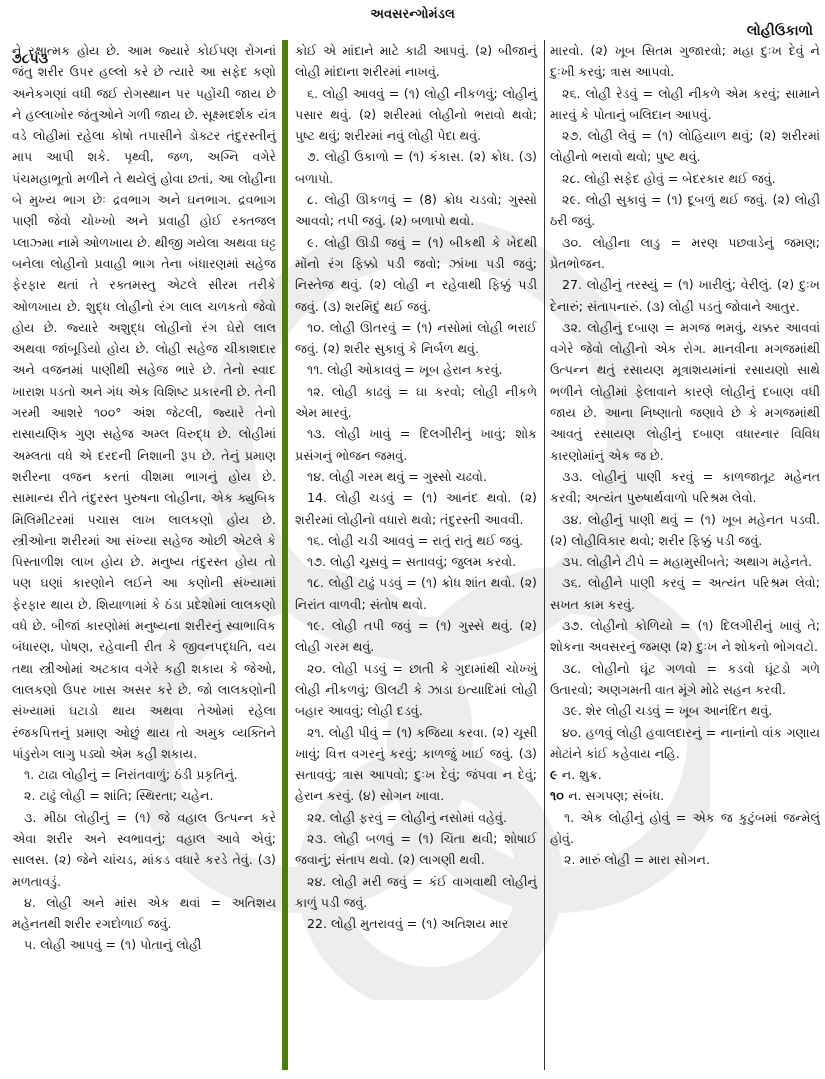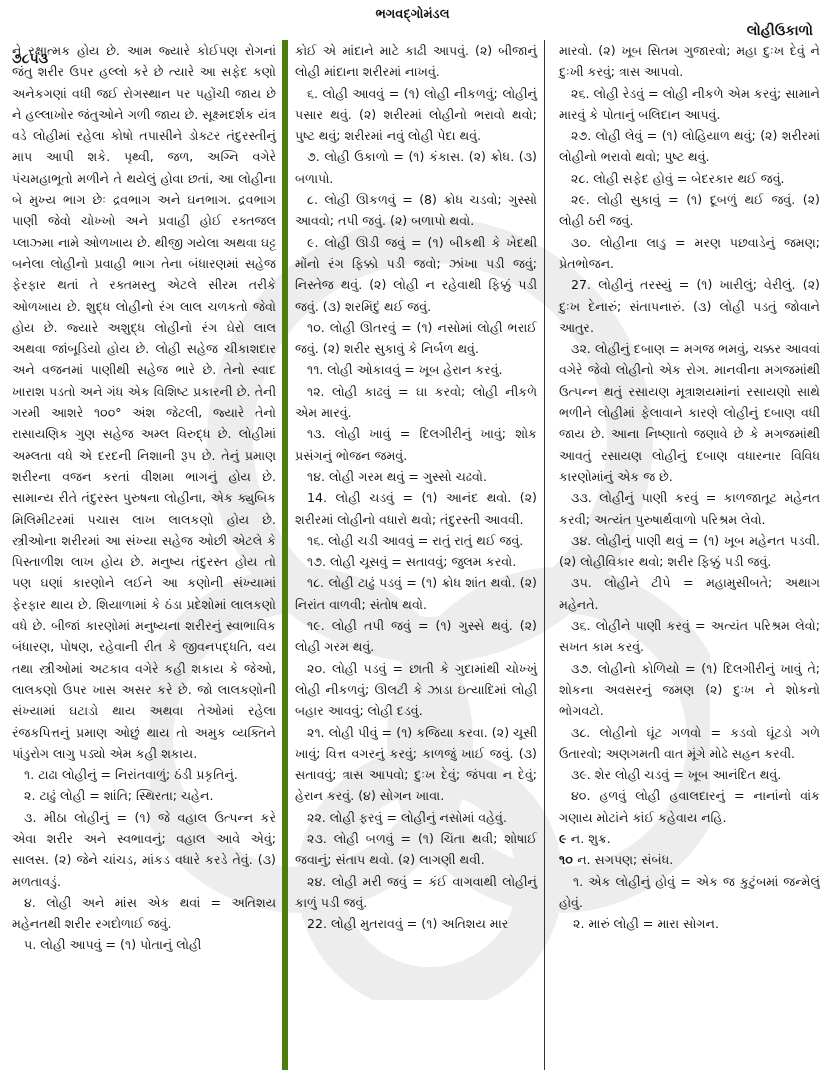--- a/index.html
+++ b/index.html
@@ -22,21 +22,21 @@
     .columns {
       position: absolute; left: 12px; top: 40px; width: 808px; height: 1030px;
       display: flex; z-index: 1;
     }
     .col {
       font-size: 12.6px; line-height: 21.3px; text-align: justify;
       overflow: hidden; box-sizing: border-box;
     }
     .col-left { width: 270px; padding-right: 6px; }
     .col-mid { width: 262px; padding: 0 7px; border-left: 6px solid #4d7c0f; }
-    .col-right { width: 276px; padding-left: 14px; border-left: 1px solid #333; }
+    .col-right { width: 276px; padding-left: 5px; border-left: 1px solid #333; }
     .col p { margin: 0; }
     .entry { text-indent: 12px; }
     .entry.noindent { text-indent: 0; }
     .sense { text-indent: 0; font-weight: bold; }
     .sub { text-indent: 14px; }
     .headword { font-weight: bold; text-indent: 0; }
     b { font-weight: bold; }
   </style>
 </head>
 <body>
@@ -45,21 +45,21 @@
   <g fill="none" stroke="#ededed" stroke-width="46">
     <circle cx="280" cy="260" r="200"></circle>
     <circle cx="150" cy="560" r="150"></circle>
     <circle cx="410" cy="560" r="150"></circle>
     <circle cx="280" cy="700" r="110"></circle>
   </g>
 </svg>
 
 <header class="header">
   <span class="page-number">૭૮૫૩</span>
-  <span class="book-title">ભગવદ્ગોમંડલ</span>
+  <span class="book-title">અવસરન્ગોમંડલ</span>
   <span class="guide-word">લોહીઉકાળો</span>
 </header>
 
 <main class="columns">
   <section class="col col-left">
     <p class="entry noindent">ને રક્ષાત્મક હોય છે. આમ જ્યારે કોઈપણ રોગનાં જંતુ શરીર ઉપર હલ્લો કરે છે ત્યારે આ સફેદ કણો અનેકગણાં વધી જઈ રોગસ્થાન પર પહોંચી જાય છે ને હલ્લાખોર જંતુઓને ગળી જાય છે. સૂક્ષ્મદર્શક યંત્ર વડે લોહીમાં રહેલા કોષો તપાસીને ડોક્ટર તંદુરસ્તીનું માપ આપી શકે. પૃથ્વી, જળ, અગ્નિ વગેરે પંચમહાભૂતો મળીને તે થયેલું હોવા છતાં, આ લોહીના બે મુખ્ય ભાગ છેઃ દ્રવભાગ અને ઘનભાગ. દ્રવભાગ પાણી જેવો ચોખ્ખો અને પ્રવાહી હોઈ રક્તજલ પ્લાઝ્મા નામે ઓળખાય છે. થીજી ગયેલા અથવા ઘટ્ટ બનેલા લોહીનો પ્રવાહી ભાગ તેના બંધારણમાં સહેજ ફેરફાર થતાં તે રક્તમસ્તુ એટલે સીરમ તરીકે ઓળખાય છે. શુદ્ધ લોહીનો રંગ લાલ ચળકતો જેવો હોય છે. જ્યારે અશુદ્ધ લોહીનો રંગ ઘેરો લાલ અથવા જાંબૂડિયો હોય છે. લોહી સહેજ ચીકાશદાર અને વજનમાં પાણીથી સહેજ ભારે છે. તેનો સ્વાદ ખારાશ પડતો અને ગંધ એક વિશિષ્ટ પ્રકારની છે. તેની ગરમી આશરે ૧૦૦° અંશ જેટલી, જ્યારે તેનો રાસાયણિક ગુણ સહેજ અમ્લ વિરુદ્ધ છે. લોહીમાં અમ્લતા વધે એ દરદની નિશાની રૂપ છે. તેનું પ્રમાણ શરીરના વજન કરતાં વીશમા ભાગનું હોય છે. સામાન્ય રીતે તંદુરસ્ત પુરુષના લોહીના, એક ક્યુબિક મિલિમીટરમાં પચાસ લાખ લાલકણો હોય છે. સ્ત્રીઓના શરીરમાં આ સંખ્યા સહેજ ઓછી એટલે કે પિસ્તાળીશ લાખ હોય છે. મનુષ્ય તંદુરસ્ત હોય તો પણ ઘણાં કારણોને લઈને આ કણોની સંખ્યામાં ફેરફાર થાય છે. શિયાળામાં કે ઠંડા પ્રદેશોમાં લાલકણો વધે છે. બીજાં કારણોમાં મનુષ્યના શરીરનું સ્વાભાવિક બંધારણ, પોષણ, રહેવાની રીત કે જીવનપદ્ધતિ, વય તથા સ્ત્રીઓમાં અટકાવ વગેરે કહી શકાય કે જેઓ, લાલકણો ઉપર ખાસ અસર કરે છે. જો લાલકણોની સંખ્યામાં ઘટાડો થાય અથવા તેઓમાં રહેલા રંજકપિત્તનું પ્રમાણ ઓછું થાય તો અમુક વ્યક્તિને પાંડુરોગ લાગુ પડ્યો એમ કહી શકાય.</p>
     <div>
         <p class="entry"><span>૧. </span><span>ટાઢા લોહીનું = નિરાંતવાળું; ઠંડી પ્રકૃતિનું.</span></p>
         <p class="entry"><span>૨. </span><span>ટાઢું લોહી = શાંતિ; સ્થિરતા; ચહેન.</span></p>
         <p class="entry"><span>૩. </span><span>મીઠા લોહીનું = (૧) જે વહાલ ઉત્પન્ન કરે એવા શરીર અને સ્વભાવનું; વહાલ આવે એવું; સાલસ. (૨) જેને ચાંચડ, માંકડ વધારે કરડે તેવું. (૩) મળતાવડું.</span></p>

